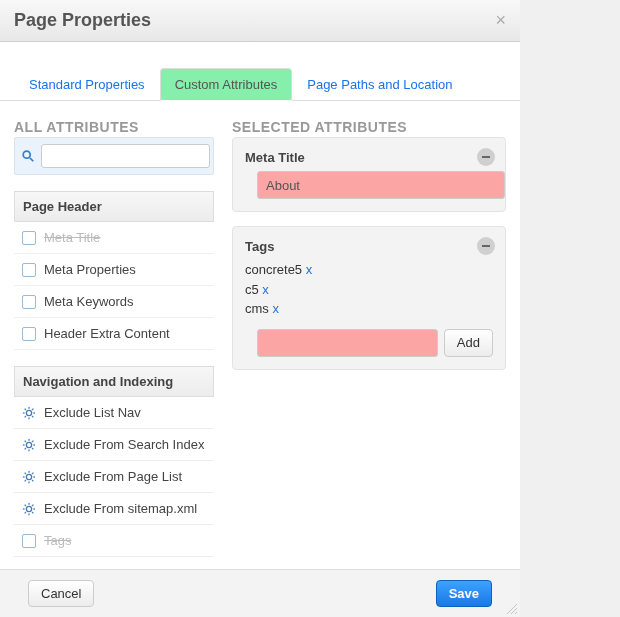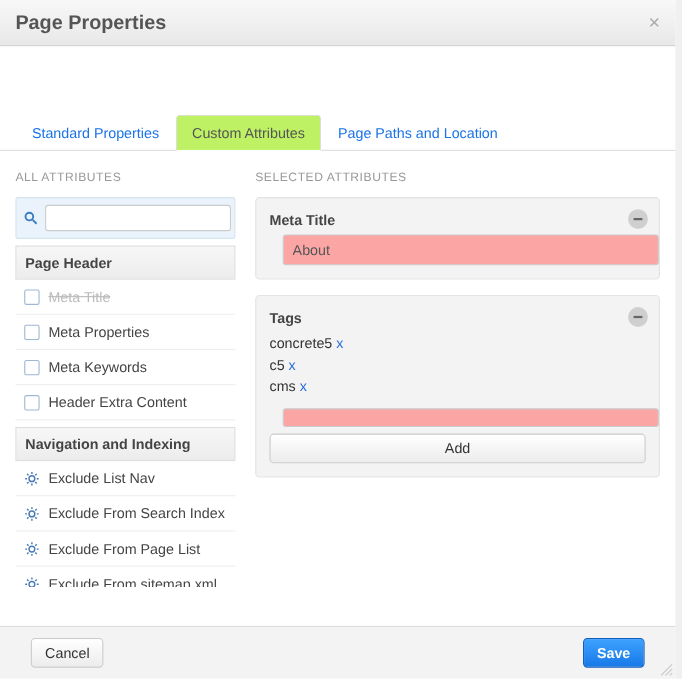--- a/index.html
+++ b/index.html
@@ -1,45 +1,45 @@
 <!DOCTYPE html>
 <html><head>
 <meta charset="utf-8">
 <style>
 * { box-sizing: border-box; margin: 0; padding: 0; }
 body { font-family: "Helvetica Neue", Helvetica, Arial, sans-serif; font-size: 13px; color: #333; background: #f0f0f0; width: 620px; height: 617px; overflow: hidden; }
-.modal { background: #fff; width: 614px; height: 617px; position: relative; display: flex; flex-direction: column; gap: 36px; }
+.modal { background: #fff; width: 520px; height: 617px; position: relative; display: flex; flex-direction: column; }
 .modal-header { background: linear-gradient(#f8f8f8, #e8e8e8); border-bottom: 1px solid #d0d0d0; padding: 10px 14px; display: flex; justify-content: space-between; align-items: center; }
 .modal-title { font-size: 18px; font-weight: bold; color: #555; }
 .close-x { color: #aaa; font-size: 18px; cursor: pointer; }
 .modal-body { flex: 1; overflow-y: auto; padding: 14px 0 0 0; position: relative; }
 .tabs { display: flex; padding: 12px 14px 0 14px; border-bottom: 1px solid #ddd; }
 .tab { padding: 8px 14px; color: #1a73e8; cursor: pointer; border: 1px solid transparent; border-bottom: none; margin-bottom: -1px; font-size: 13px; }
-.tab.active { color: #555; background: #bef264; border: 1px solid #ddd; border-bottom: 1px solid #fff; border-radius: 4px 4px 0 0; }
+.tab.active { color: #555; background: #86efac; border: 1px solid #ddd; border-bottom: 1px solid #fff; border-radius: 4px 4px 0 0; }
 .content { display: flex; padding: 18px 14px 10px 14px; gap: 18px; }
 .left-col { width: 200px; }
 .right-col { flex: 1; }
-.col-title { color: #999; font-size: 11px; font-weight: normal; letter-spacing: 0.5px; margin-bottom: 12px; }
+.col-title { color: #999; font-size: 14px; font-weight: bold; letter-spacing: 0.5px; margin-bottom: 2px; }
 .search-row { background: #eaf3fb; border: 1px solid #d6e4f0; padding: 6px; display: flex; align-items: center; gap: 6px; border-radius: 2px; }
 .search-icon { width: 14px; height: 14px; display: inline-block; }
 .search-row input { flex: 1; height: 24px; border: 1px solid #ccc; border-radius: 3px; padding: 0 6px; font-size: 12px; }
-.group-header { background: linear-gradient(#f7f7f7,#ececec); border: 1px solid #ddd; padding: 7px 8px; font-weight: bold; color: #444; font-size: 13px; margin-top: 6px; }
+.group-header { background: linear-gradient(#f7f7f7,#ececec); border: 1px solid #ddd; padding: 7px 8px; font-weight: bold; color: #444; font-size: 13px; margin-top: 16px; }
 .attr-item { display: flex; align-items: center; gap: 8px; padding: 8px 8px; border-bottom: 1px solid #eee; color: #444; cursor: pointer; }
 .attr-item.disabled { color: #bbb; text-decoration: line-through; }
 .icon-sq { width: 14px; height: 14px; border: 1px solid #9cb8d6; border-radius: 2px; display: inline-block; flex-shrink: 0; }
 .icon-gear { width: 14px; height: 14px; display: inline-block; flex-shrink: 0; }
 .selected-panel { background: #f3f3f3; border: 1px solid #e3e3e3; border-radius: 4px; padding: 12px; margin-bottom: 14px; position: relative; }
 .selected-panel .panel-title { font-weight: bold; font-size: 13px; color: #444; margin-bottom: 6px; }
 .minus-btn { position: absolute; top: 10px; right: 10px; width: 18px; height: 18px; border-radius: 50%; background: #cfcfcf; display: flex; align-items: center; justify-content: center; cursor: pointer; }
 .minus-btn span { display: block; width: 8px; height: 2px; background: #666; }
 .text-input { width: 100%; height: 28px; border: 1px solid #ccc; border-radius: 3px; padding: 0 8px; font-size: 13px; background: #fca5a5; color: #555; margin-left: 12px; }
 .tags-list { margin-bottom: 10px; }
 .tag-line { color: #333; font-size: 13px; line-height: 1.5; }
 .tag-x { color: #2a6fd6; cursor: pointer; }
-.tag-add-row { display: flex; gap: 6px; flex-direction: column; }
+.tag-add-row { display: flex; gap: 6px; }
 .tag-add-row input { flex: 1; }
 .btn { display: inline-block; padding: 5px 12px; background: linear-gradient(#ffffff,#ececec); border: 1px solid #ccc; border-radius: 4px; color: #333; font-size: 13px; cursor: pointer; }
 .btn-primary { background: linear-gradient(#3ea2ff,#1679e8); border: 1px solid #0f5fbf; color: #fff; font-weight: bold; }
 .modal-footer { background: #f3f3f3; border-top: 1px solid #ddd; padding: 10px 28px; display: flex; justify-content: space-between; align-items: center; }
 .resize-grip { position: absolute; right: 2px; bottom: 2px; width: 14px; height: 14px; opacity: 0.4; }
 </style>
 </head>
 <body>
 
 <div class="modal">

